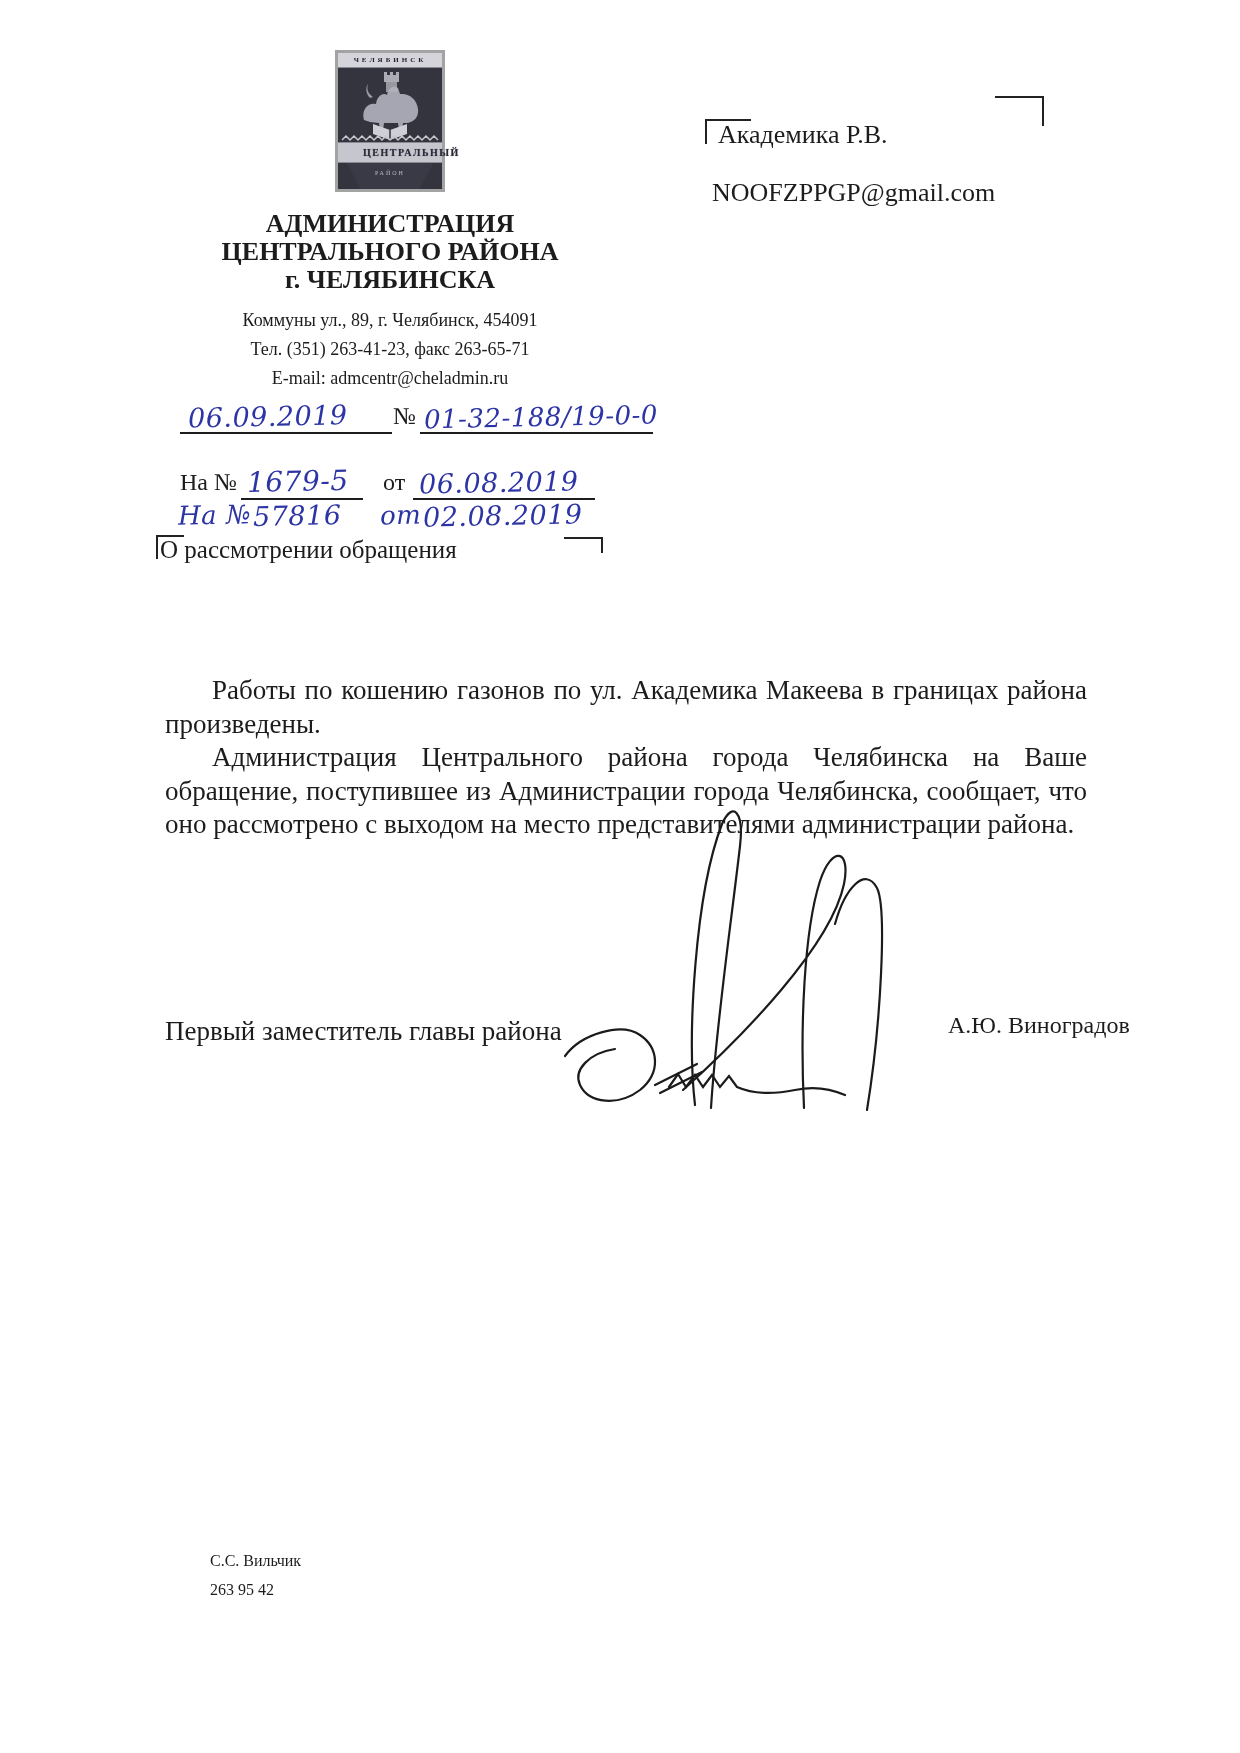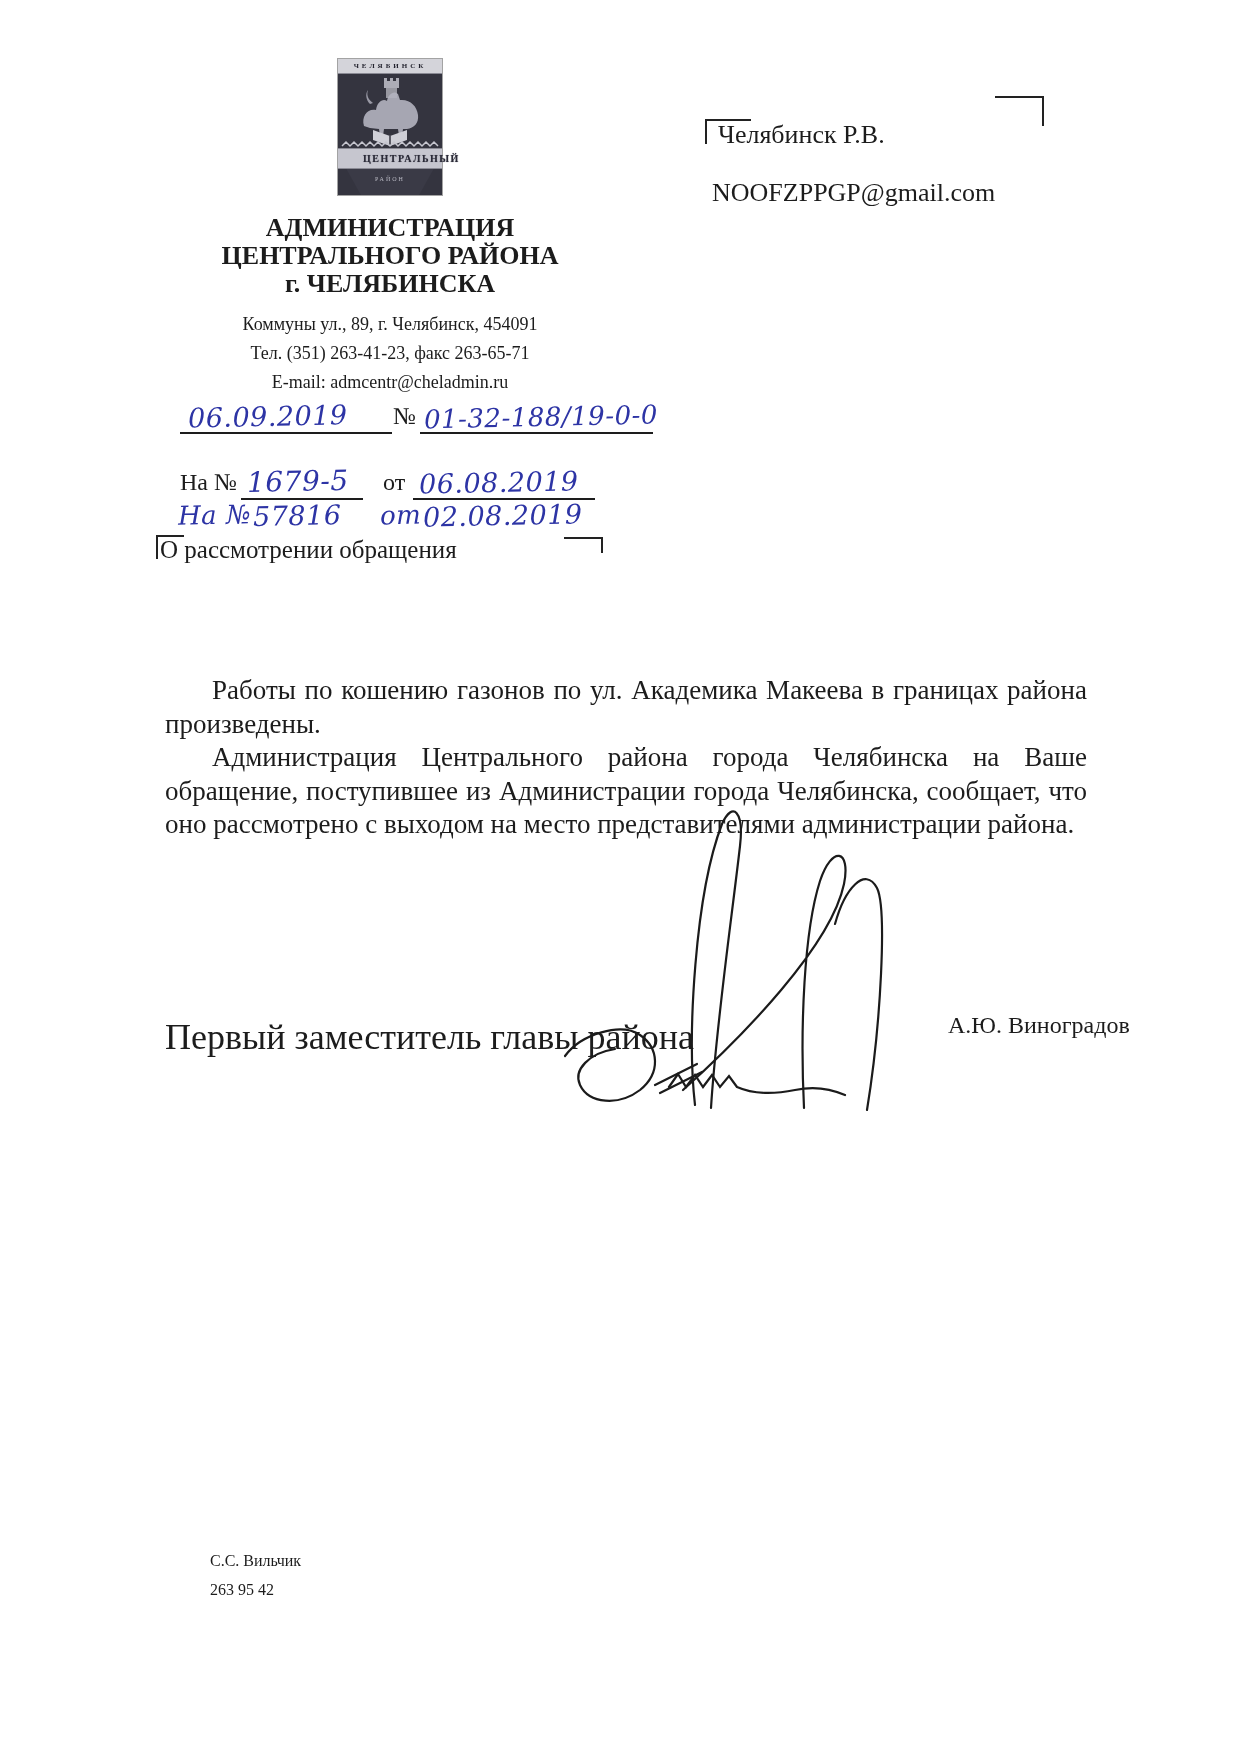--- a/index.html
+++ b/index.html
@@ -5,21 +5,21 @@
   html,body{margin:0;padding:0;background:#e8e8e8;}
   .page{
     position:relative;width:1240px;height:1753px;margin:0 auto;
     background:#ffffff;overflow:hidden;
     font-family:"Liberation Serif", serif;color:#1c1c1c;
   }
   .abs{position:absolute;}
 
   
   .letterhead{left:150px;top:50px;width:480px;text-align:center;}
-  .emblem{position:relative;width:104px;height:136px;margin:8px auto;border:1px solid #a3a3a3;background:#34343f;}
+  .emblem{position:relative;width:104px;height:136px;margin:0 auto;border:3px solid #a3a3a3;background:#34343f;}
   .em-top{height:14px;background:#d4d4da;border-bottom:1px solid #8a8a94;
     font-size:7px;letter-spacing:3px;color:#23232e;line-height:14px;font-weight:bold;}
   .em-shield{height:74px;position:relative;}
   .em-shield svg{display:block;width:100%;height:100%;}
   .em-banner{height:19px;background:#c6c6cf;border-top:1px solid #8a8a94;border-bottom:1px solid #8a8a94;
     font-size:10px;font-weight:bold;letter-spacing:1.5px;color:#2b2b38;line-height:19px;text-shadow:0 0 1px #6a6a76;padding-left:25px;}
   .em-base{height:26px;background:#3a3a46;clip-path:polygon(8% 0,92% 0,78% 100%,22% 100%);
     font-size:6px;letter-spacing:2px;color:#b9b9c3;line-height:20px;}
   .org{margin-top:18px;font-weight:bold;font-size:26px;line-height:28px;}
   .contact{margin-top:12px;font-size:18px;line-height:29px;}
@@ -41,21 +41,21 @@
   .subject{left:160px;top:536px;font-size:25px;}
 
   .recipient-name{left:718px;top:120px;font-size:26px;}
   .recipient-email{left:712px;top:178px;font-size:26px;}
 
   
   .body-text{left:165px;top:674px;width:922px;font-size:27px;line-height:33.5px;text-align:justify;}
   .body-text p{margin:0;text-indent:47px;}
 
   
-  .sig-pos{left:165px;top:1016px;font-size:36px;}
+  .sig-pos{left:165px;top:1016px;font-size:27px;}
   .sig-name{left:948px;top:1012px;font-size:24px;}
   .sig-svg{left:543px;top:804px;}
   .sig-svg path{fill:none;stroke:#1b1b1b;stroke-width:2.2;stroke-linecap:round;}
 
   .footer{left:167px;top:1546px;font-size:16px;line-height:29px;margin-left:43px;}
 </style>
 </head>
 <body>
 
 <div class="page">
@@ -90,21 +90,21 @@
     </div>
     <div class="contact">
       <div>Коммуны ул., 89, г. Челябинск, 454091</div>
       <div>Тел. (351) 263-41-23, факс 263-65-71</div>
       <div>E-mail: admcentr@cheladmin.ru</div>
     </div>
   </div>
 
   <div class="abs corner c-tl" style="left:705px;top:119px;width:44px;height:23px;"></div>
   <div class="abs corner c-tr" style="left:995px;top:96px;width:47px;height:28px;"></div>
-  <div class="abs recipient-name">Челябинск Р.В.</div>
+  <div class="abs recipient-name">Академика Р.В.</div>
   <div class="abs recipient-email">NOOFZPPGP@gmail.com</div>
 
   <div class="abs rowA">
     <div class="cell" style="left:15px;width:212px;">
       <span class="hw" style="font-size:27px;padding-left:8px;">06.09.2019</span>
     </div>
     <span class="abs label" style="left:228px;bottom:4px;">№</span>
     <div class="cell" style="left:255px;width:233px;">
       <span class="hw" style="font-size:26px;padding-left:4px;white-space:nowrap;">01-32-188/19-0-0</span>
     </div>

